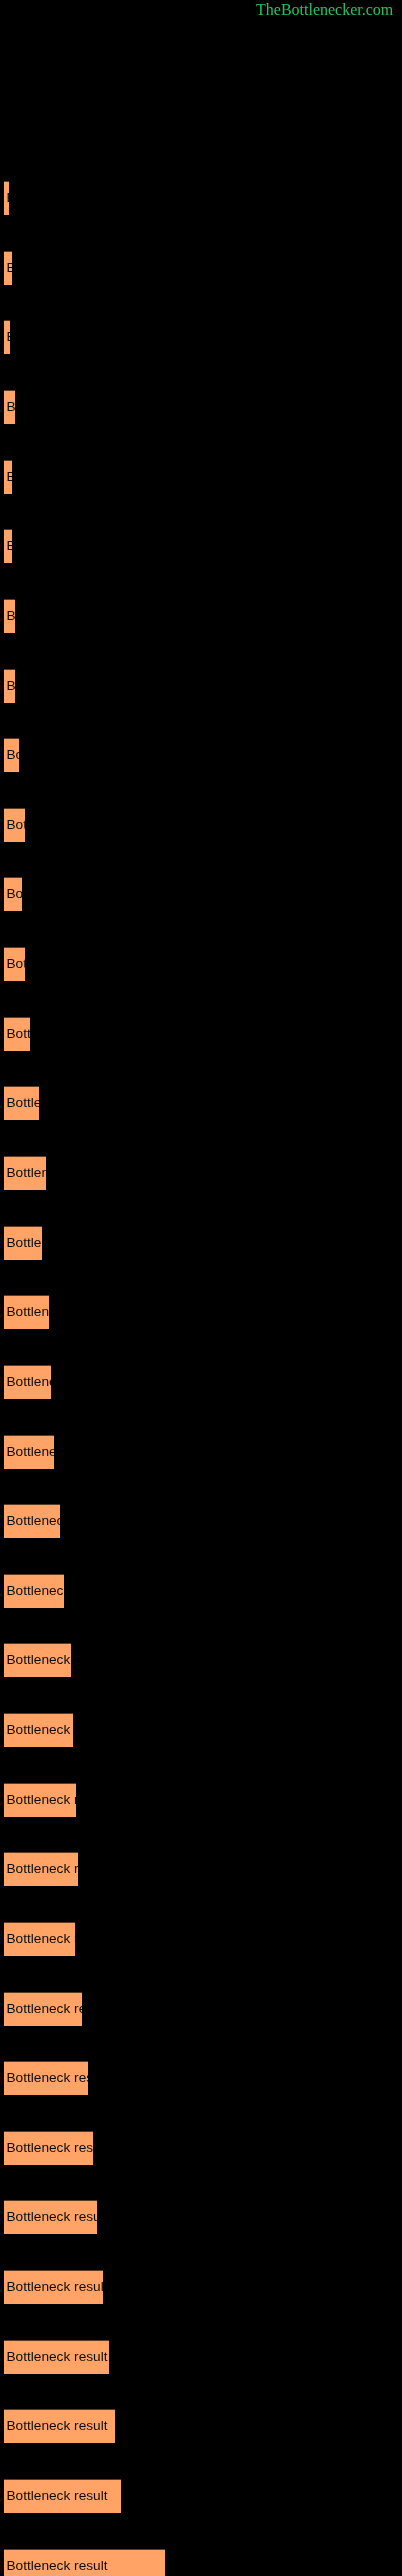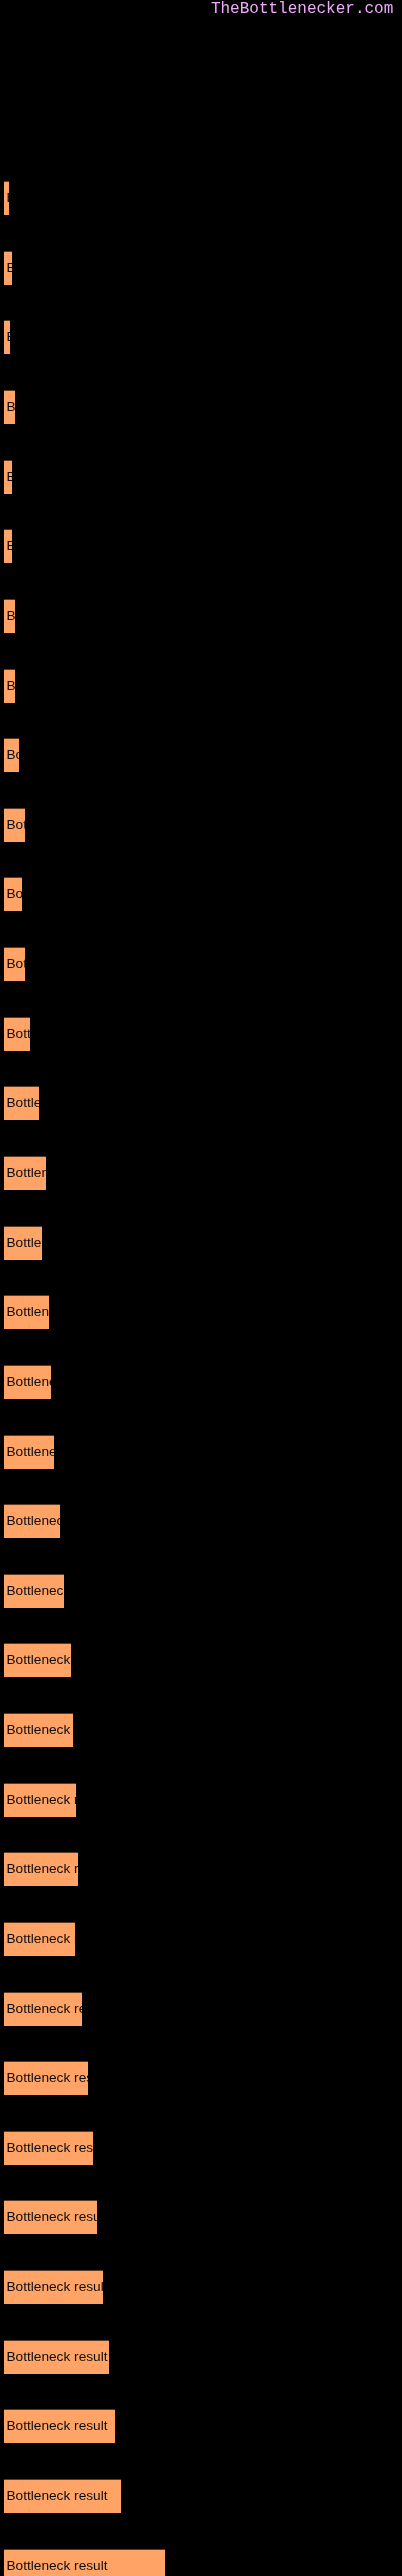--- a/index.html
+++ b/index.html
@@ -23,23 +23,23 @@
     background: #000000;
   }
   
   #site-title {
     position: absolute;
     right: 9.7px;
     top: 0.8px;
     font-size: 16px;
     line-height: 17.7px;
     letter-spacing: 0px;
-    color: #f0abfc;
+    color: #22c55e;
     white-space: nowrap;
-    font-family: Liberation Mono, monospace;
+    font-family: Liberation Serif, serif;
   }
   
   #plot {
     position: absolute;
     left: 0;
     top: 0;
     width: 403px;
     height: 2576px;
   }
   .bar-row {

